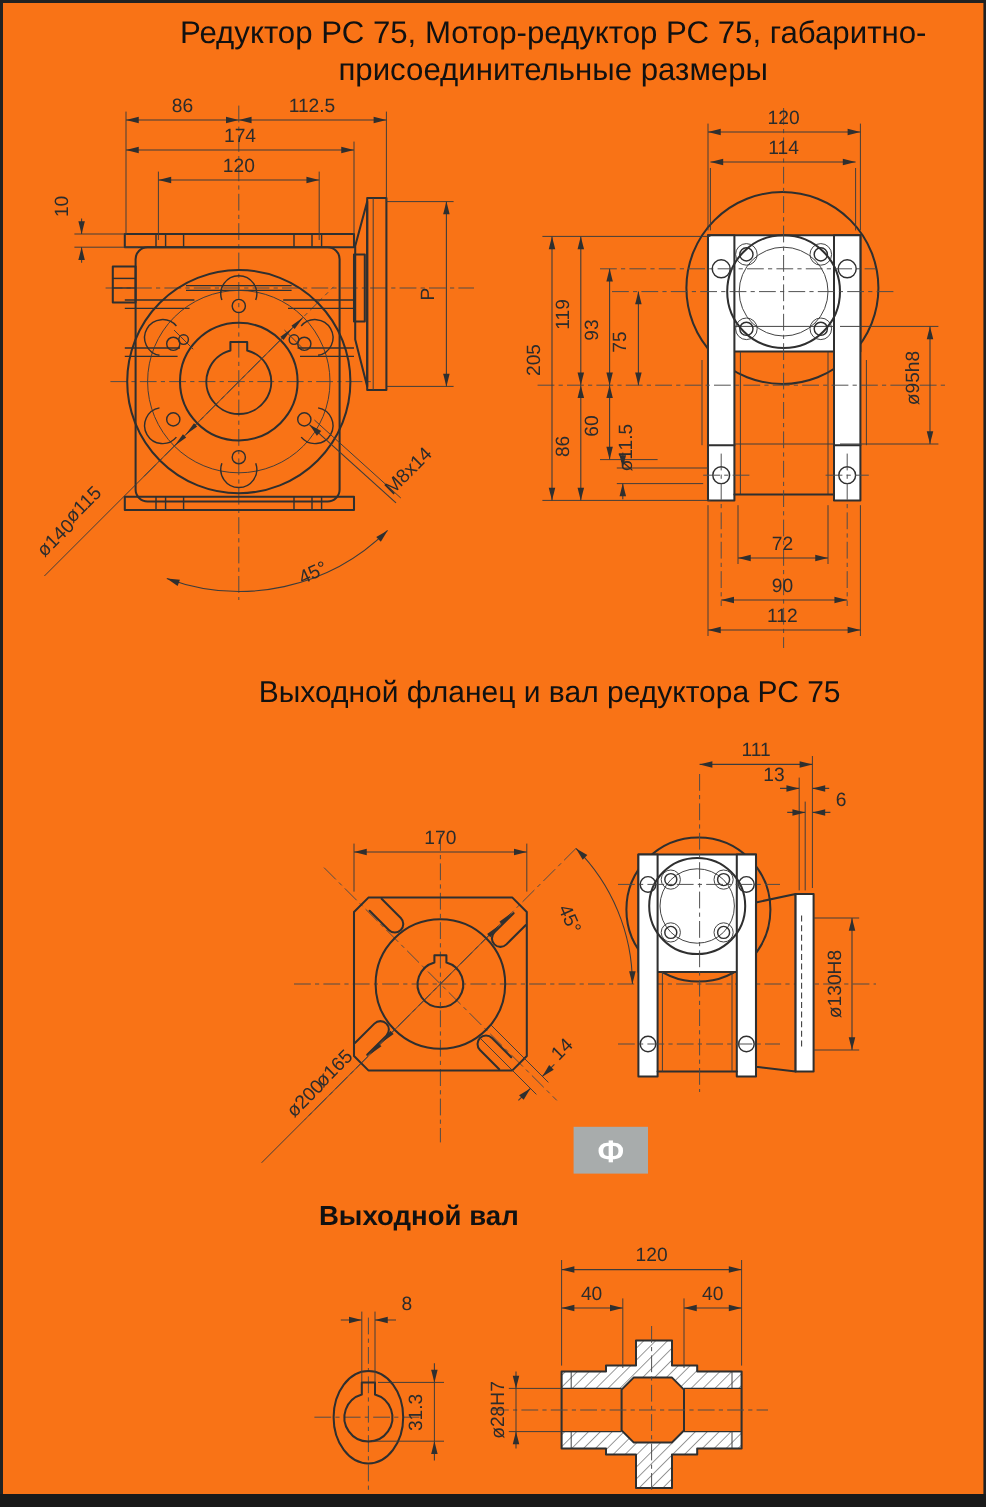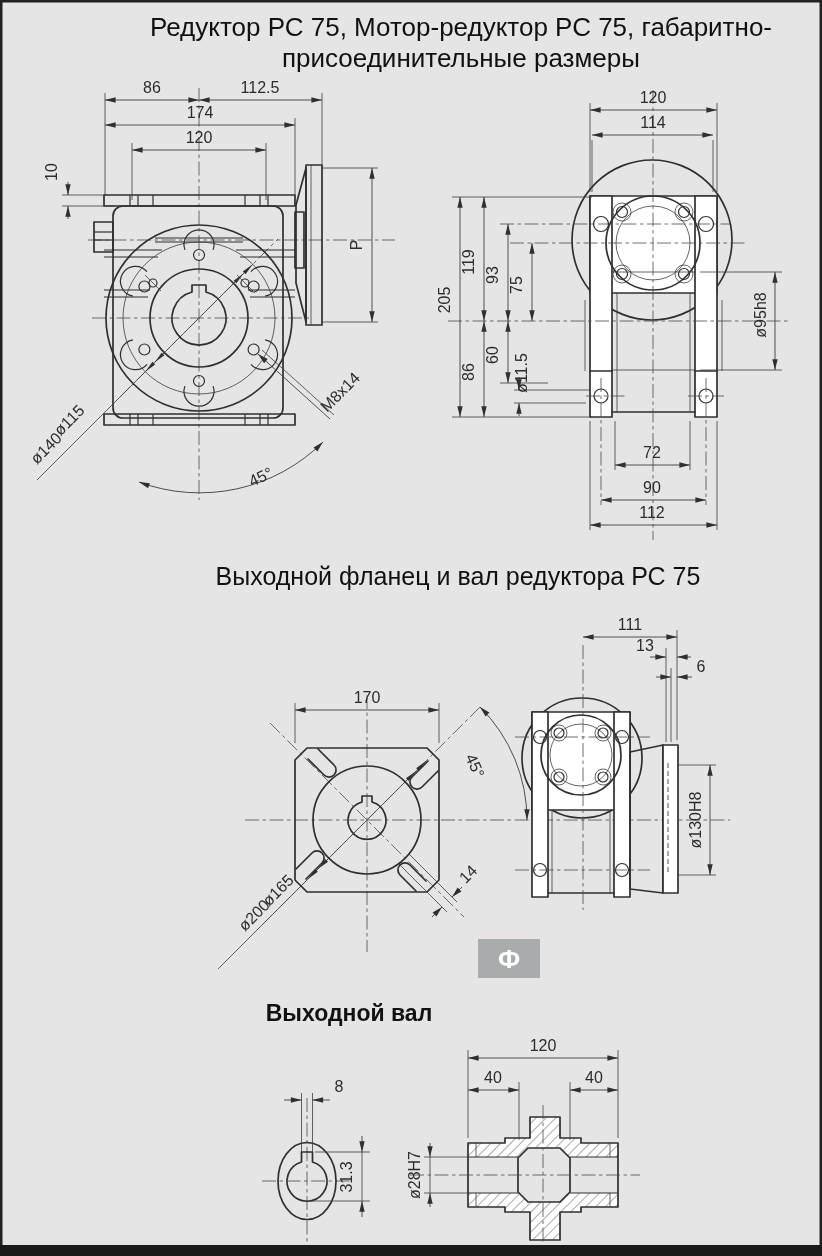--- a/index.html
+++ b/index.html
@@ -1,16 +1,16 @@
 <!DOCTYPE html>
 <html><head>
 <meta charset="utf-8">
 <style>
   html,body{margin:0;padding:0;background:#fff;}
-  #canvas{position:relative;width:822px;height:1256px;background:#e5e5e5;overflow:hidden;}
+  #canvas{position:relative;width:822px;height:1256px;background:#f97316;overflow:hidden;}
   svg{display:block;}
   .main{stroke:#2f2f2f;stroke-width:1.7;fill:none;stroke-linejoin:round;stroke-linecap:round;}
   .m12{stroke:#2f2f2f;stroke-width:1.2;fill:none;}
   .mainf{stroke:#2f2f2f;stroke-width:1.7;fill:#ffffff;stroke-linejoin:round;}
   .thin{stroke:#3c3c3c;stroke-width:0.8;fill:none;}
   .dim{stroke:#3c3c3c;stroke-width:0.9;fill:none;}
   .cl{stroke:#4a4a4a;stroke-width:0.8;fill:none;stroke-dasharray:14 3.5 3.5 3.5;}
   .hid{stroke:#3c3c3c;stroke-width:0.9;fill:none;stroke-dasharray:5 3;}
   .arr{fill:#2f2f2f;stroke:none;}
   text.t{font-family:"Liberation Sans",sans-serif;font-size:16px;fill:#2c2c2c;}

